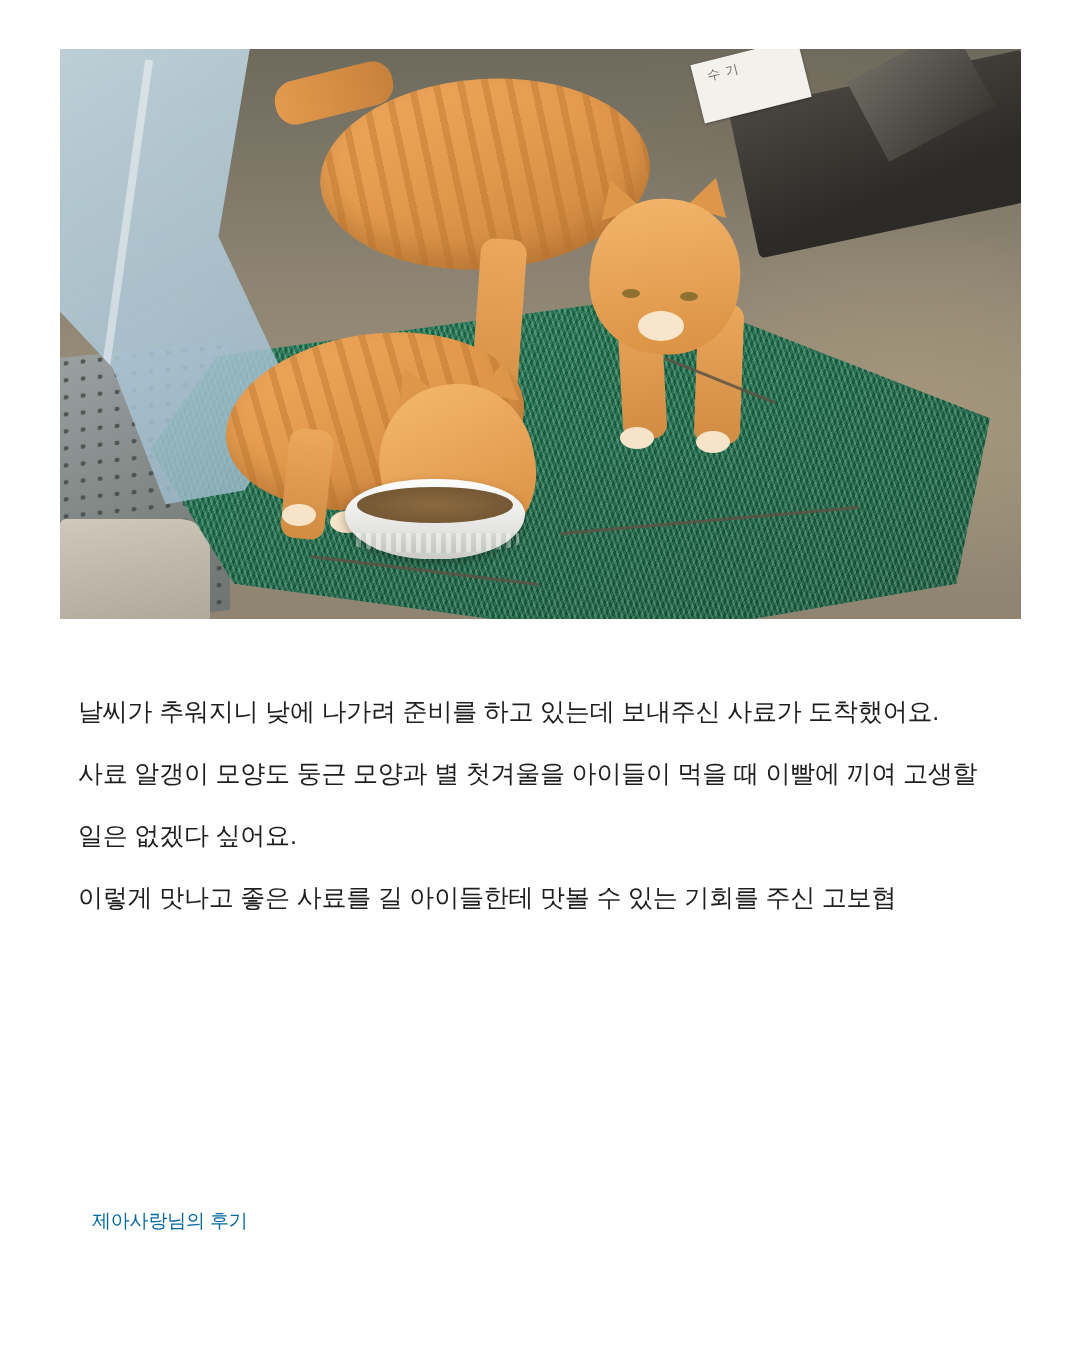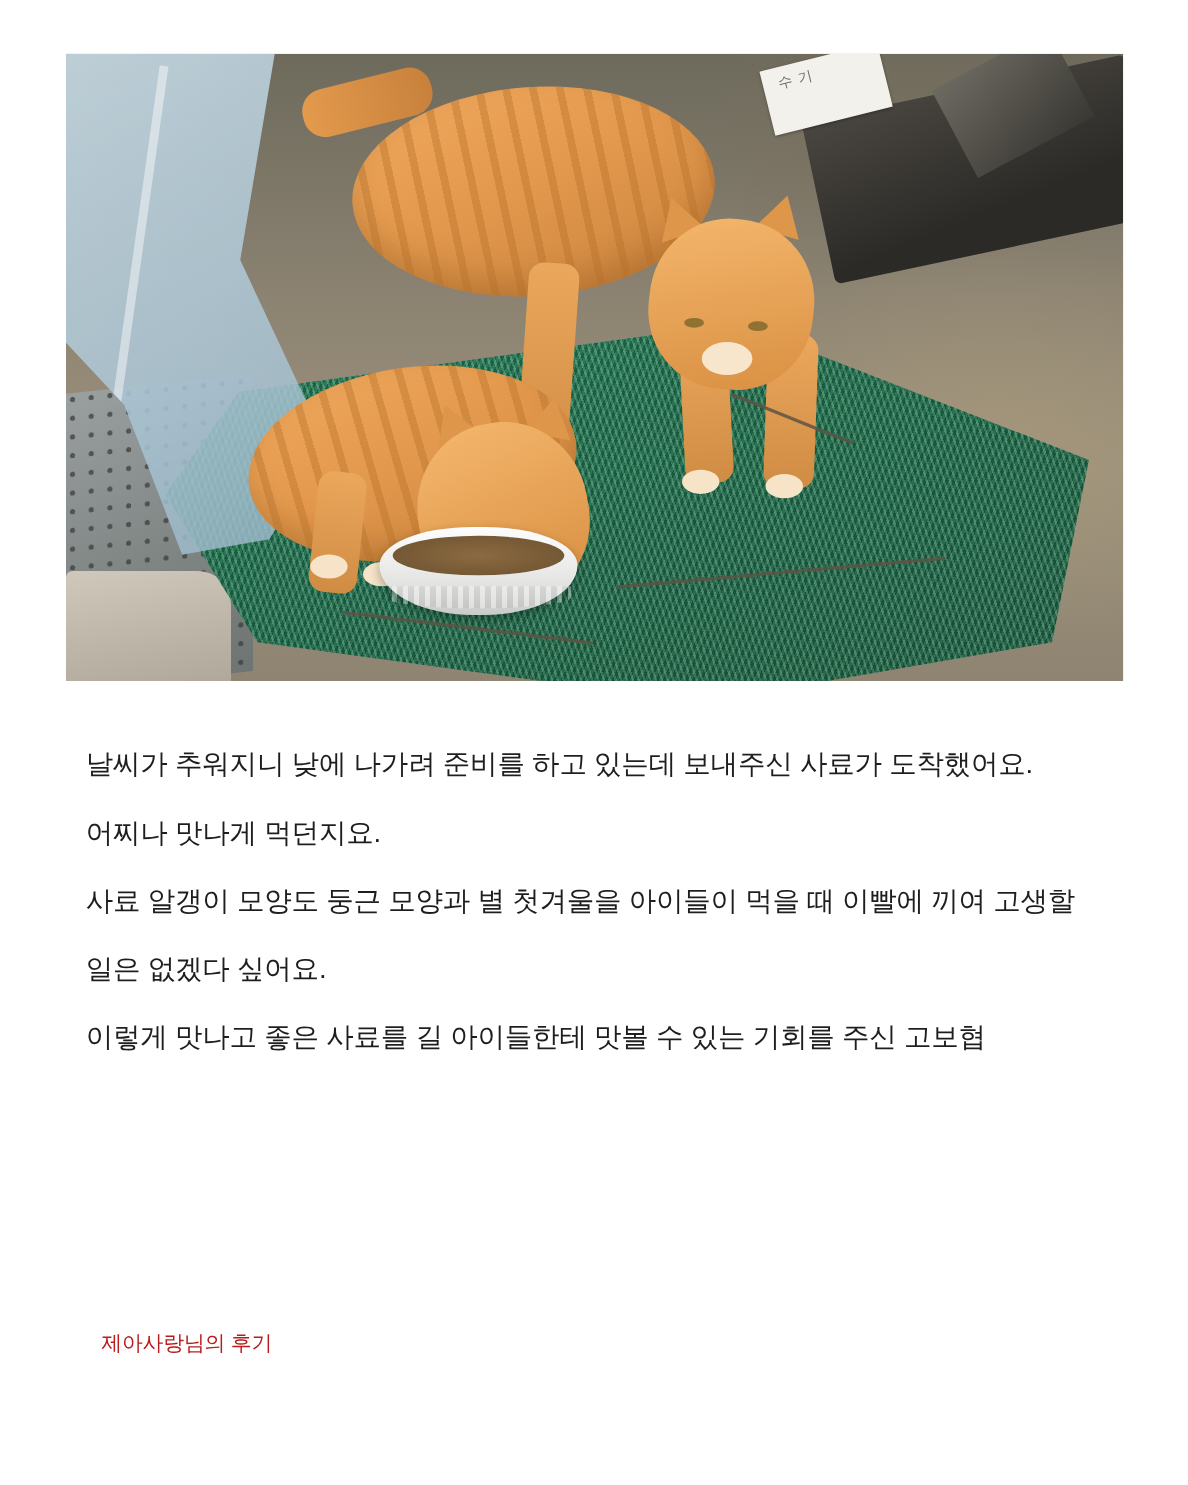--- a/index.html
+++ b/index.html
@@ -263,34 +263,34 @@
   }
 
   
   .body-text {
     position: absolute;
     left: 78px;
     top: 678px;
     width: 930px;
   }
   .body-text p {
-    margin: 0 0 28px 0;
+    margin: 16px 0 28px 0;
     font-size: 25px;
     line-height: 1.36;
     color: #1e1e1e;
     letter-spacing: -0.2px;
   }
   .body-text p:last-child { margin-bottom: 0; }
 
   .credit {
     position: absolute;
     left: 92px;
     top: 1208px;
     font-size: 19px;
-    color: #b91c1c;
+    color: #0369a1;
     letter-spacing: -0.2px;
   }
 </style>
 </head>
 <body>
 
 <div class="page">
 
   <div class="photo-wrap">
     <div class="photo">
@@ -343,21 +343,20 @@
       <div class="bowl"></div>
 
       <div class="twig" style="left:250px; top:520px; width:230px; transform:rotate(7deg);"></div>
       <div class="twig" style="left:500px; top:470px; width:300px; transform:rotate(-5deg);"></div>
       <div class="twig" style="left:600px; top:330px; width:120px; transform:rotate(22deg);"></div>
     </div>
   </div>
 
   <div class="body-text">
     <p>날씨가 추워지니 낮에 나가려 준비를 하고 있는데 보내주신 사료가 도착했어요.</p>
-    <p>어찌나 맛나게 먹던지요.</p>
     <p>사료 알갱이 모양도 둥근 모양과 별 첫겨울을 아이들이 먹을 때 이빨에 끼여 고생할</p>
     <p>일은 없겠다 싶어요.</p>
     <p>이렇게 맛나고 좋은 사료를 길 아이들한테 맛볼 수 있는 기회를 주신 고보협</p>
   </div>
 
   <div class="credit">제아사랑님의 후기</div>
 
 </div>
 
 </body></html>

